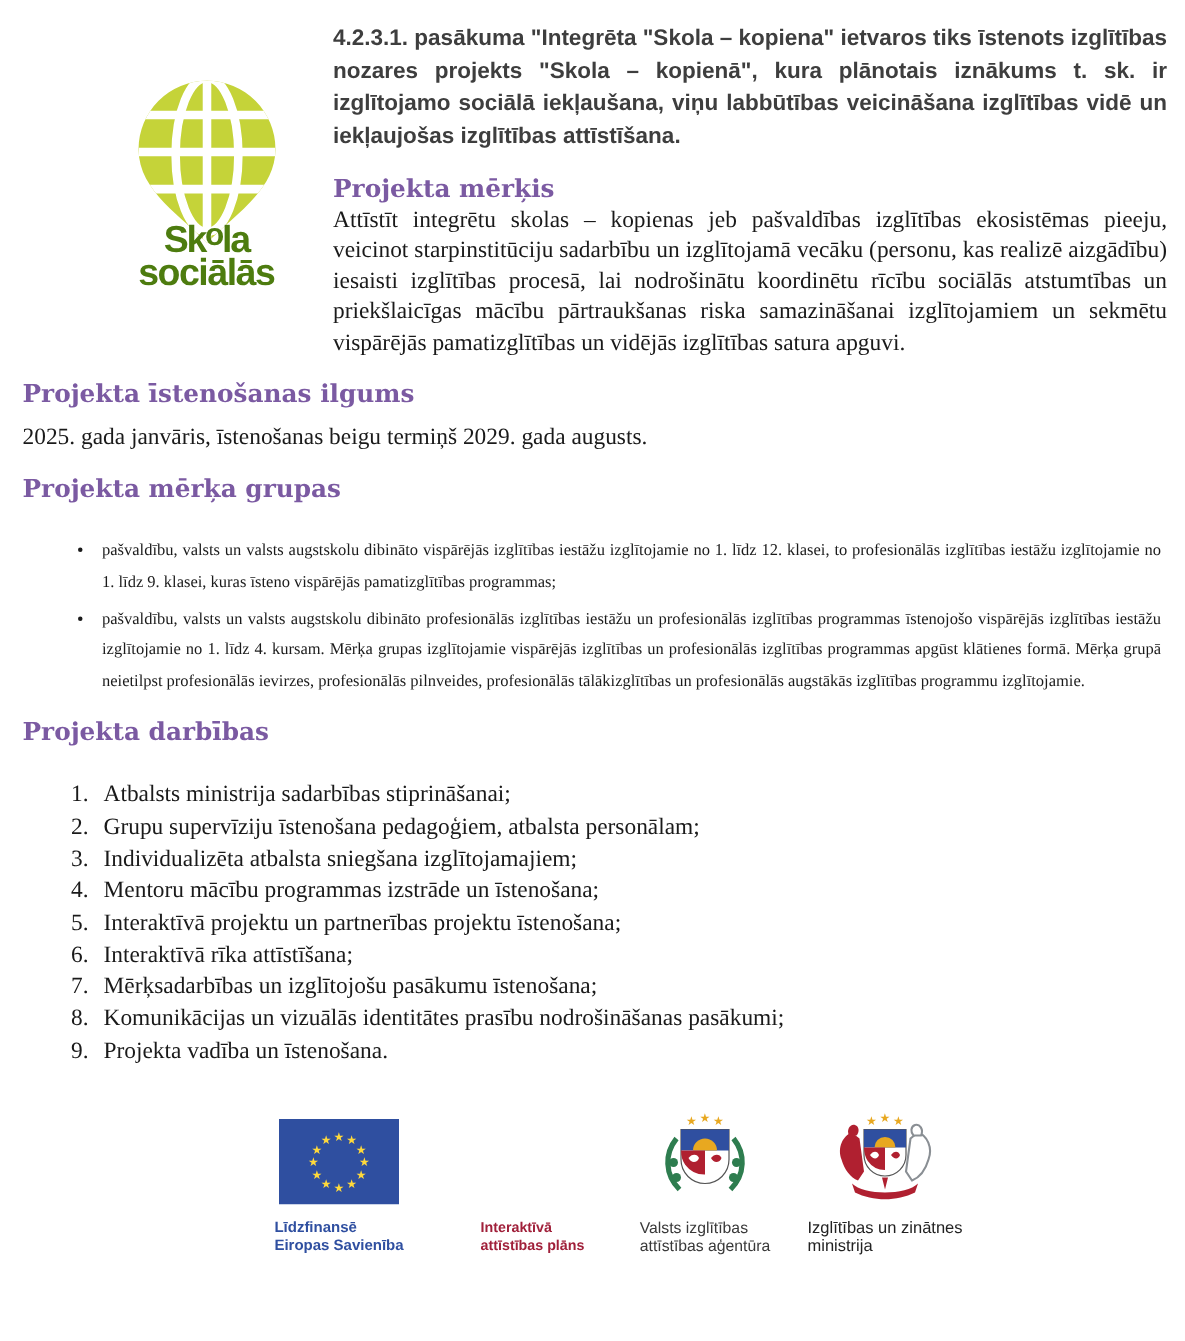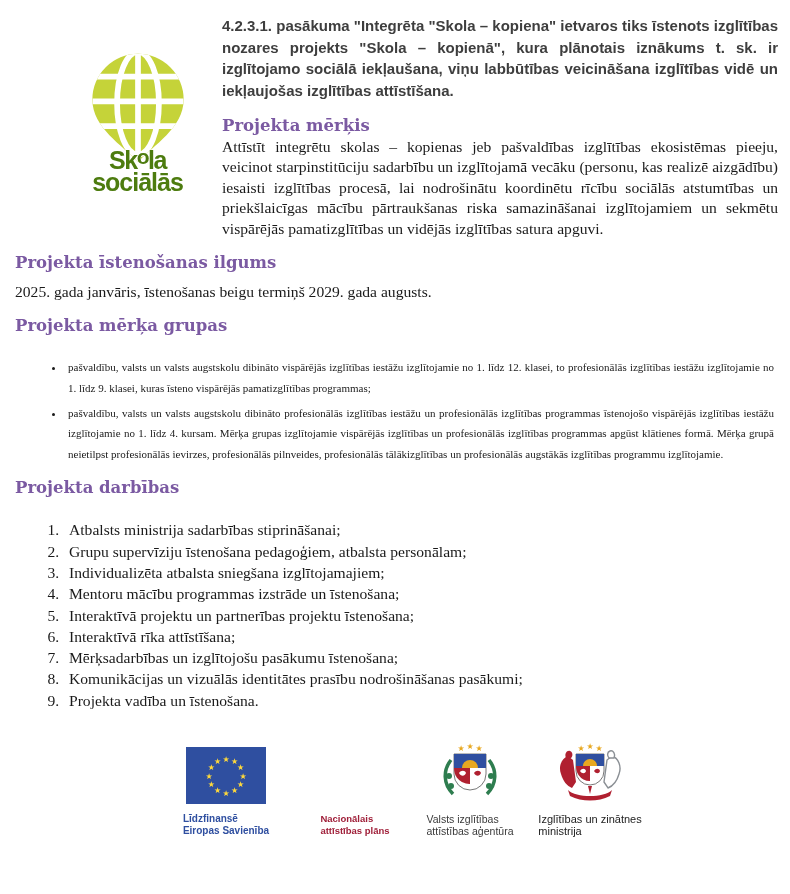--- a/index.html
+++ b/index.html
@@ -134,21 +134,21 @@
               <text x="25.3" y="23">★</text>
               <text x="31.5" y="16.8">★</text>
           </g>
         </svg>
       </span>
       <div class="logo-label lbl-eu">Līdzfinansē
 Eiropas Savienība</div>
     </div>
 
     <div class="logo-group lg-ndp">
-      <div class="logo-label lbl-ndp">Nacionālais
+      <div class="logo-label lbl-ndp">Interaktīvā
 attīstības plāns</div>
     </div>
 
     <div class="logo-group lg-viaa">
       <span>
         <svg width="58" height="62" viewBox="0 0 58 62">
           <g fill="#e8a820" font-family="DejaVu Sans" font-size="8" text-anchor="middle">
             <text x="20" y="9">★</text>
               <text x="29" y="7">★</text>
               <text x="38" y="9">★</text>

